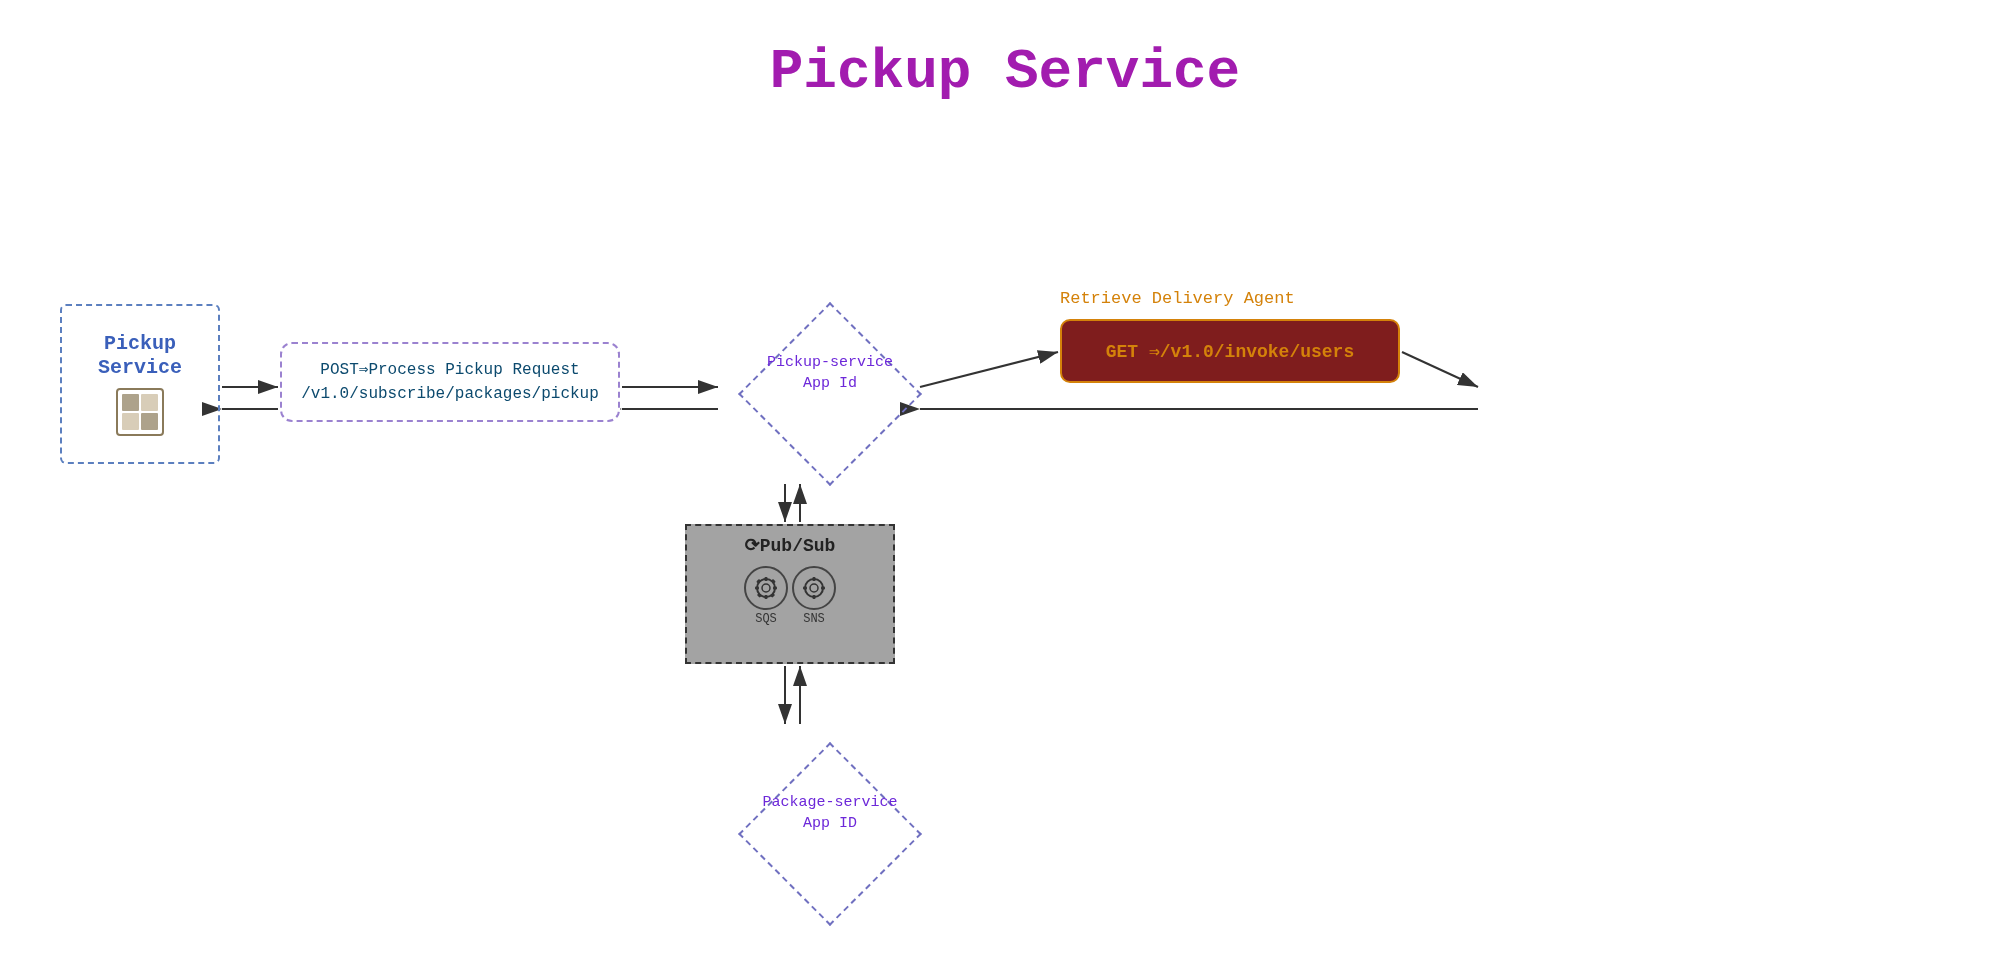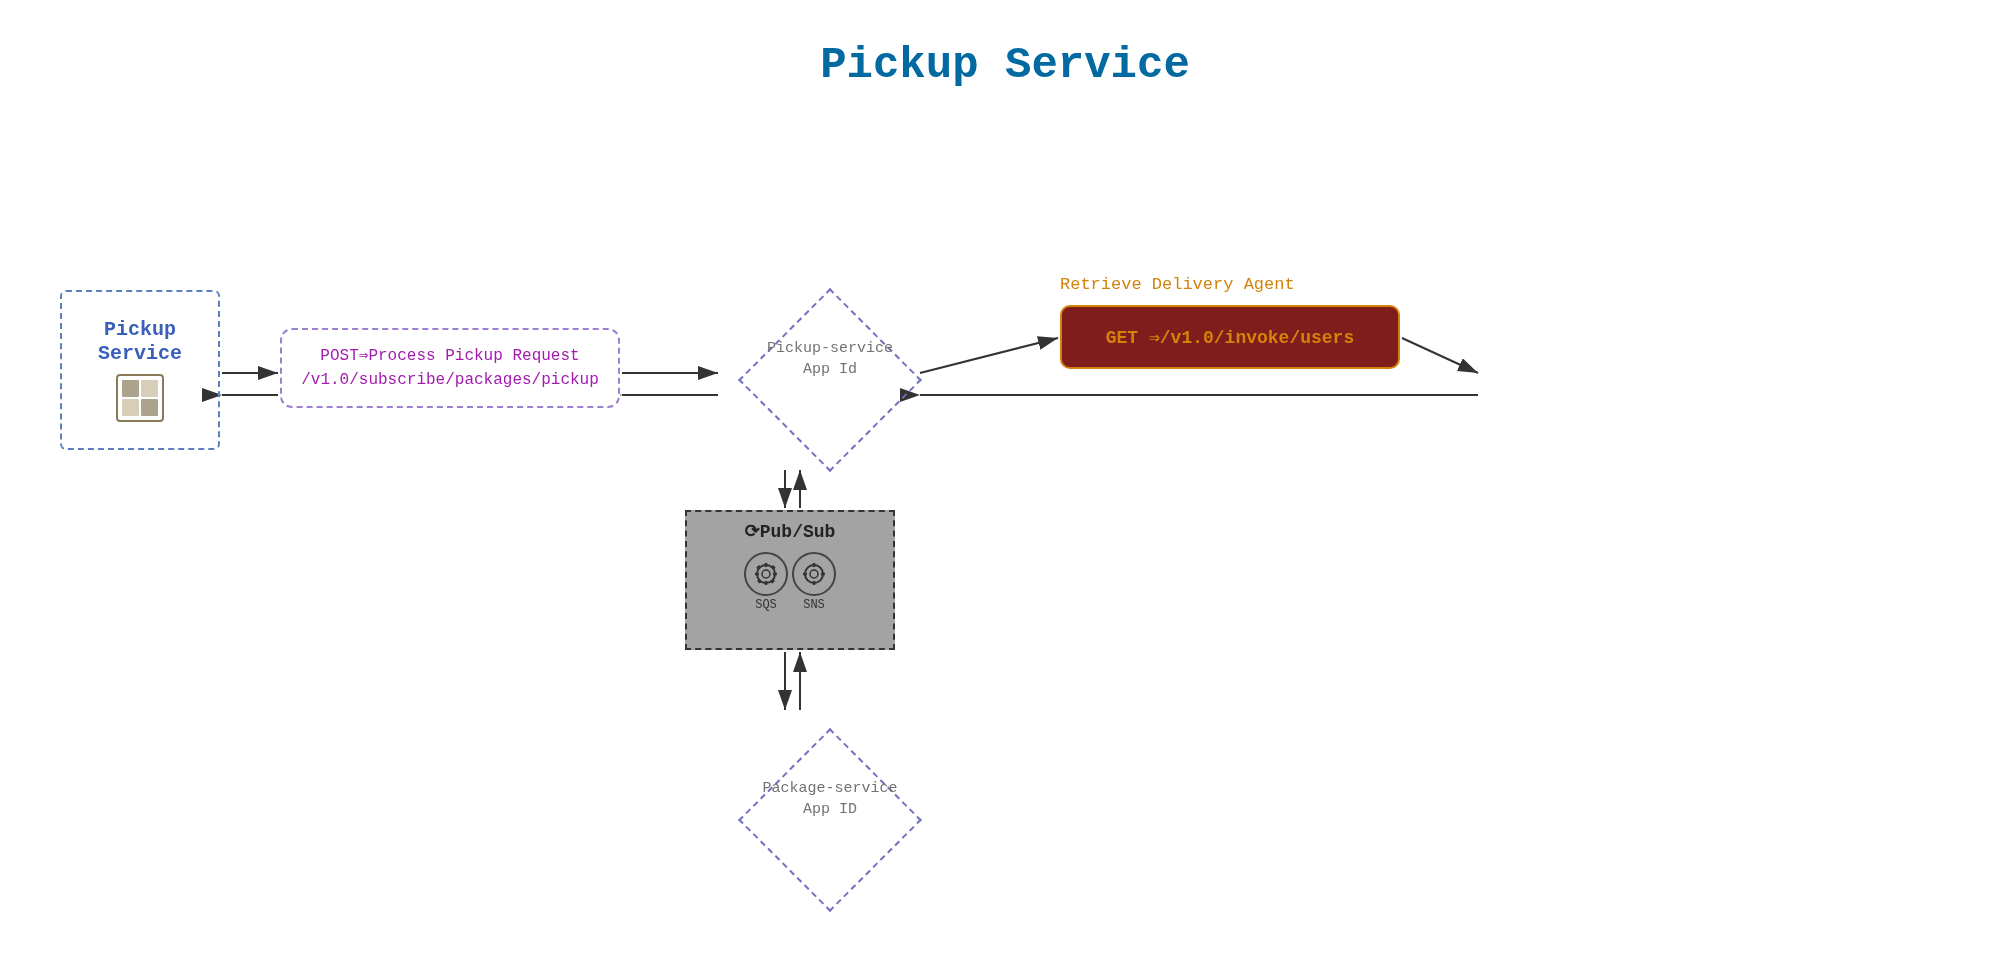--- a/index.html
+++ b/index.html
@@ -8,26 +8,26 @@
       background: #ffffff;
       font-family: 'Courier New', Courier, monospace;
       width: 2010px;
       height: 962px;
       overflow: hidden;
       position: relative;
     }
 
     .page-title {
       text-align: center;
-      font-size: 44px;
+      font-size: 56px;
       font-weight: bold;
       padding-top: 40px;
       padding-bottom: 20px;
       font-family: 'Courier New', Courier, monospace;
-      color: #0369a1;
+      color: #a21caf;
     }
 
     .diagram-area {
       position: relative;
       width: 100%;
       height: 820px;
     }
 
     
     .pickup-service-box {
@@ -82,21 +82,21 @@
       border: 2px dashed #9b82d0;
       border-radius: 12px;
       display: flex;
       align-items: center;
       justify-content: center;
       background: #fff;
     }
 
     .post-request-text {
       font-size: 16px;
-      color: #a21caf;
+      color: #0c4a6e;
       text-align: center;
       line-height: 1.5;
     }
 
     
     .diamond-container {
       position: absolute;
       display: flex;
       align-items: center;
       justify-content: center;
@@ -109,21 +109,21 @@
       height: 130px;
       transform: rotate(45deg);
       border: 2.5px dashed #7070c0;
       background: transparent;
     }
 
     .diamond-label {
       position: absolute;
       text-align: center;
       font-size: 15px;
-      color: #737373;
+      color: #6d28d9;
       line-height: 1.4;
       transform: none;
       z-index: 10;
       white-space: nowrap;
       pointer-events: none;
     }
 
     
     .diamond-pickup-app {
       left: 720px;

